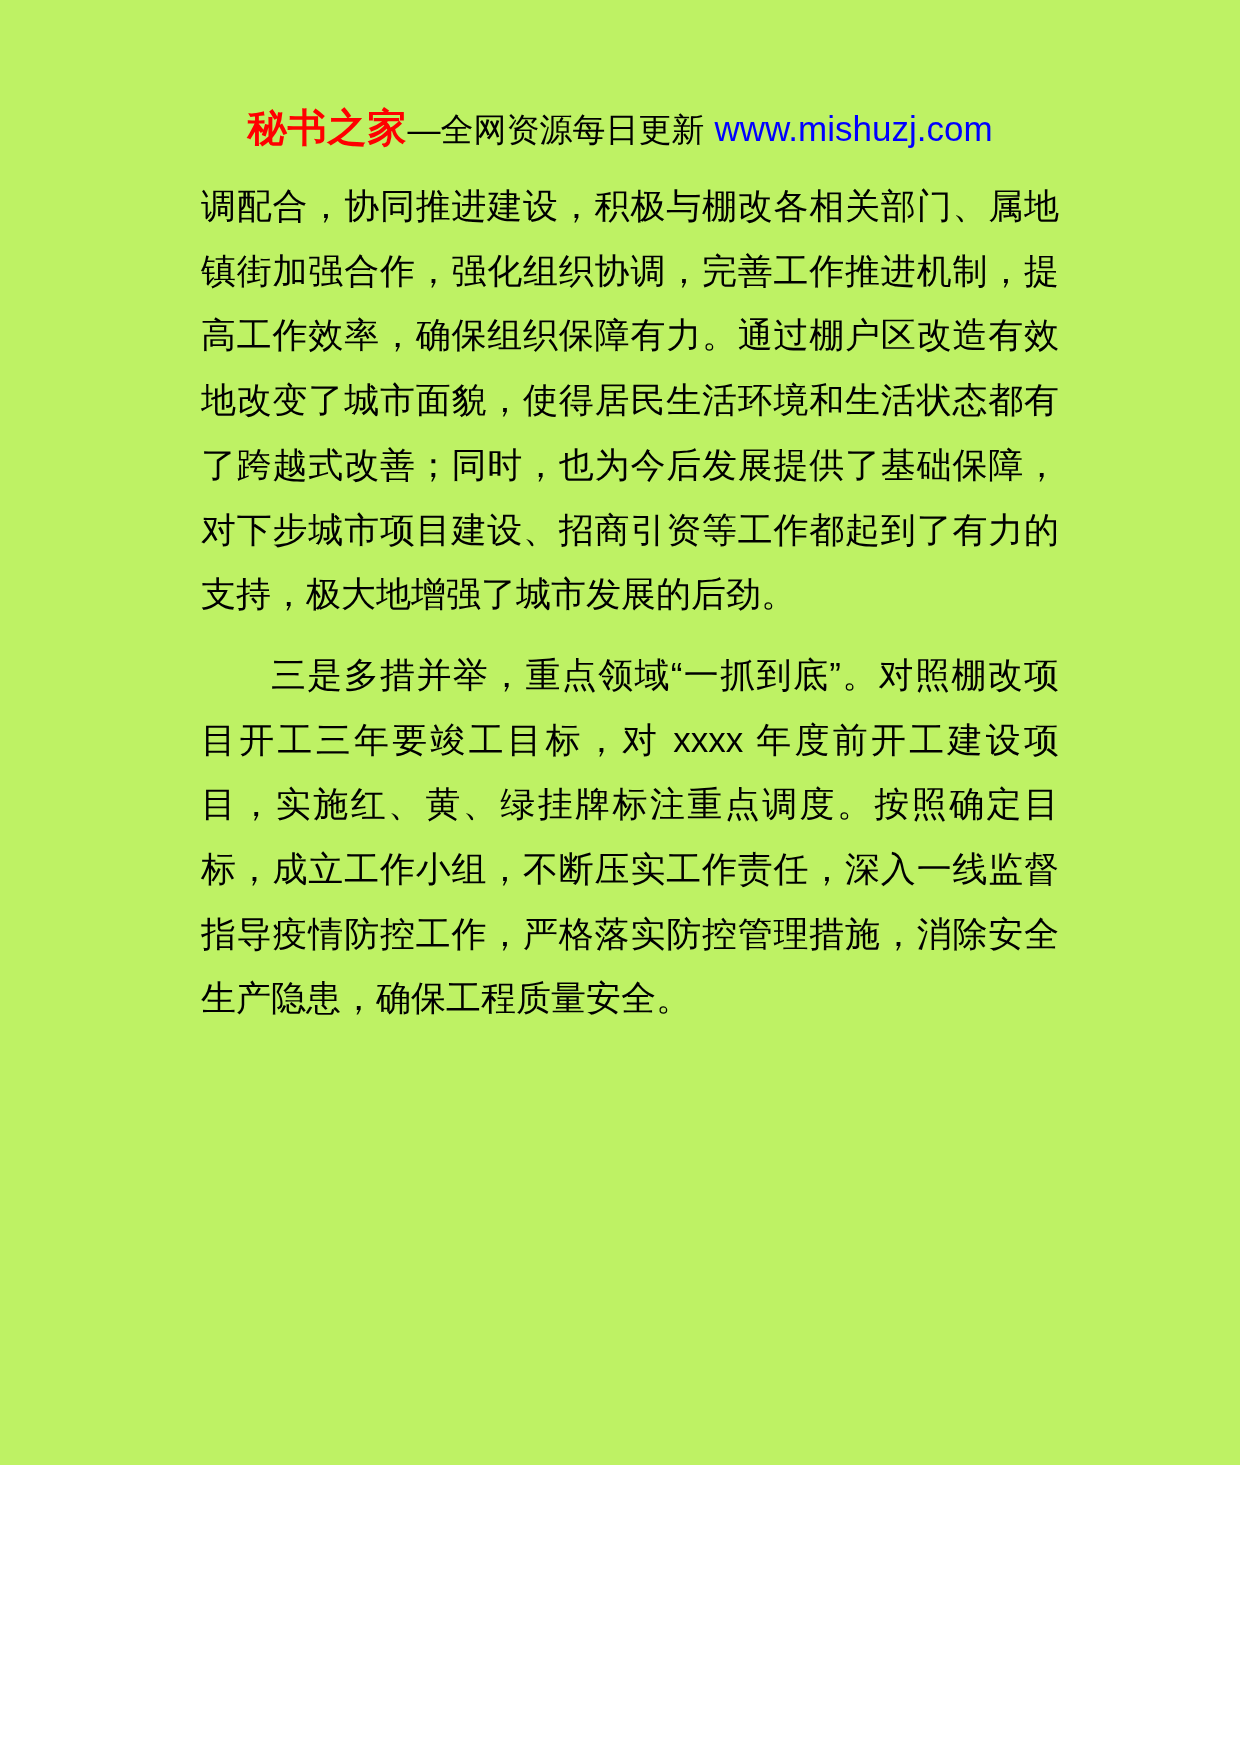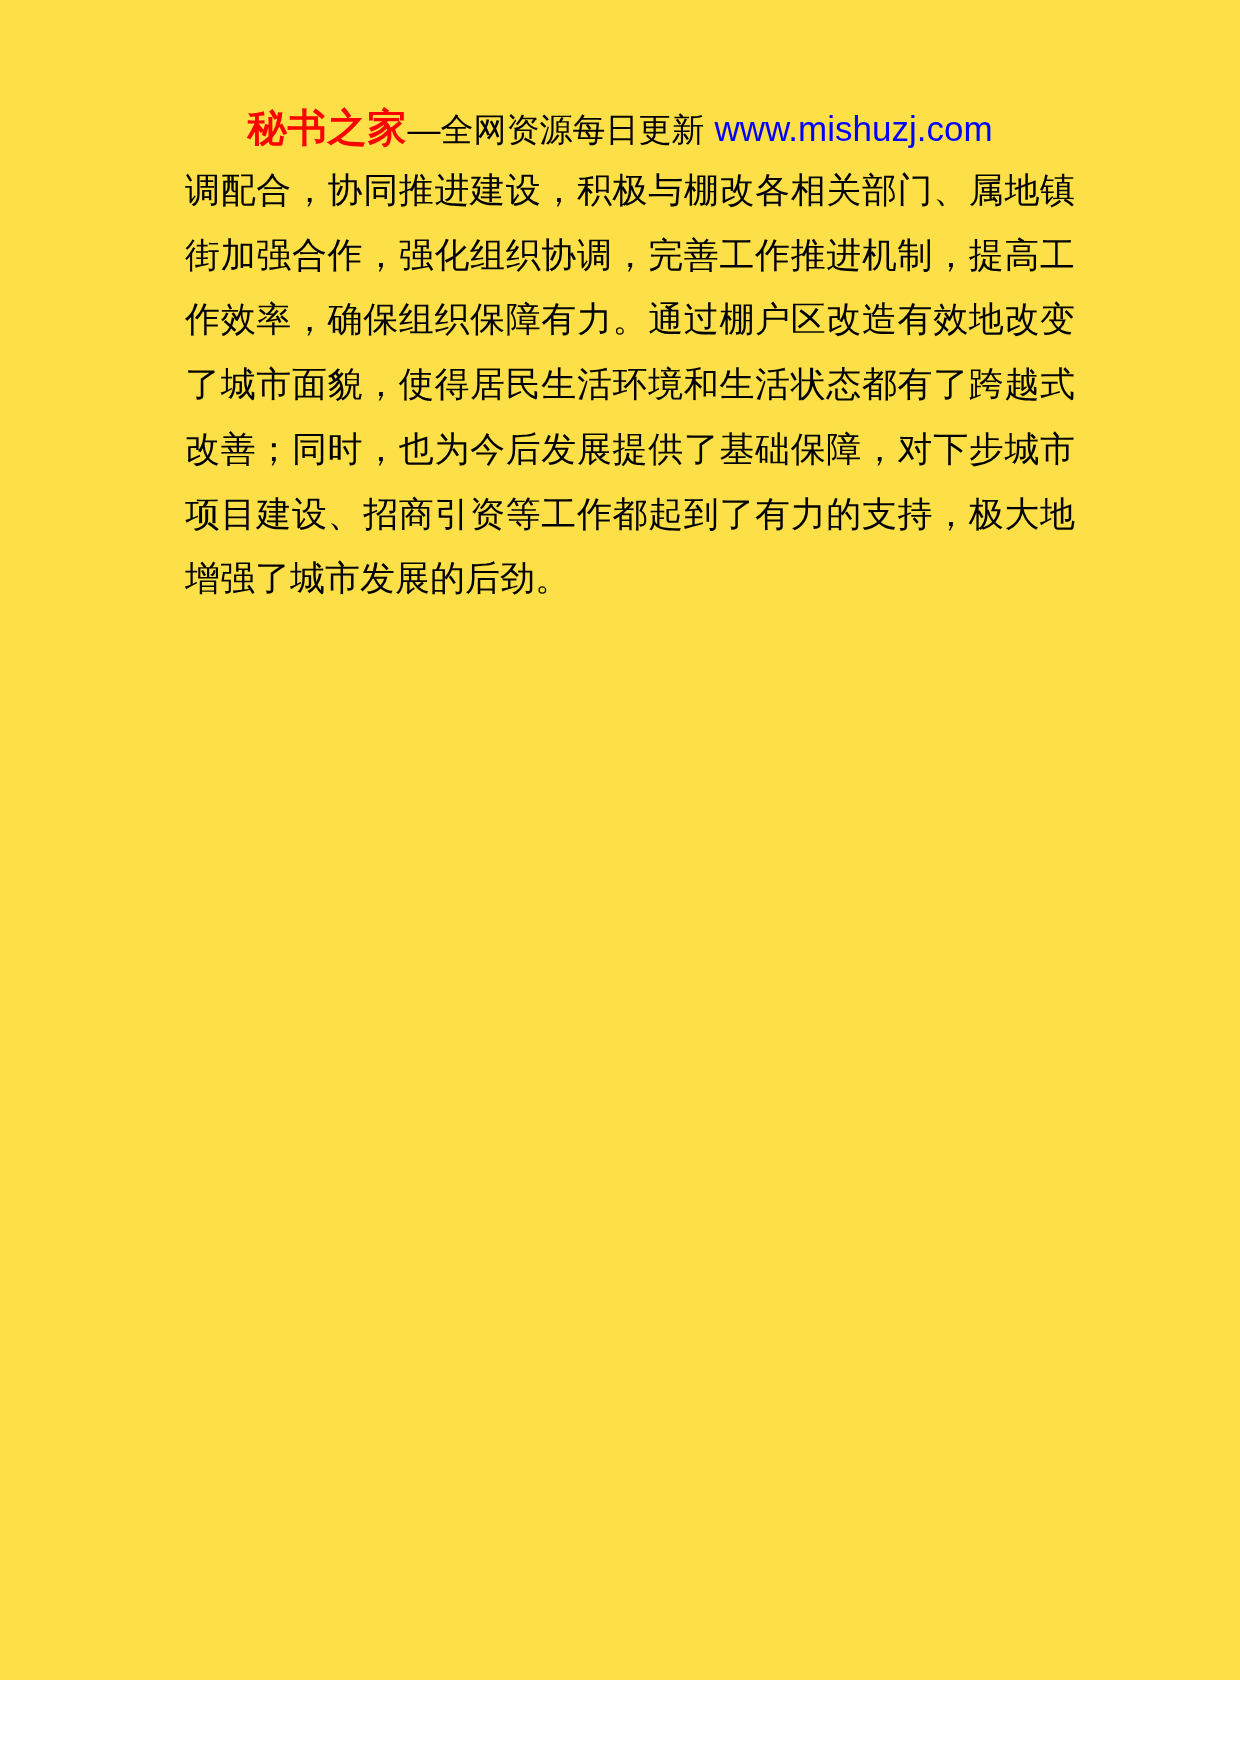--- a/index.html
+++ b/index.html
@@ -3,23 +3,23 @@
 <meta charset="utf-8">
 <style>
   html, body {
     margin: 0;
     padding: 0;
     background: #ffffff;
   }
   .page {
     position: relative;
     width: 1240px;
-    height: 1680px;
+    height: 1465px;
     margin: 0 auto;
-    background: #fde047;
+    background: #bef264;
     overflow: hidden;
     font-family: "Liberation Sans", sans-serif;
     color: #000000;
   }
   .doc-header {
     padding-top: 100px;
     line-height: 56px;
     text-align: center;
     font-size: 33px;
     white-space: nowrap;
@@ -39,30 +39,31 @@
   }
   .doc-body {
     margin: 0 165px 0 185px;
     font-size: 35px;
     line-height: 64.7px;
     text-align: justify;
     text-justify: inter-ideograph;
     letter-spacing: 0;
   }
   .para {
-    margin: 0;
+    margin: 16px;
     padding: 0;
   }
   .para.indent {
     text-indent: 2em;
   }
 </style>
 </head>
 <body>
 
 <div class="page">
   <div class="doc-header">
     <span class="site-name" style="color: rgb(255, 0, 0);">秘书之家</span><span class="tagline" style="color: rgb(0, 0, 0);">—全网资源每日更新</span><span class="site-url" style="color: rgb(0, 0, 255);">www.mishuzj.com</span>
   </div>
   <div class="doc-body" id="paragraphs">
       <p class="para">调配合，协同推进建设，积极与棚改各相关部门、属地镇街加强合作，强化组织协调，完善工作推进机制，提高工作效率，确保组织保障有力。通过棚户区改造有效地改变了城市面貌，使得居民生活环境和生活状态都有了跨越式改善；同时，也为今后发展提供了基础保障，对下步城市项目建设、招商引资等工作都起到了有力的支持，极大地增强了城市发展的后劲。</p>
+      <p class="para indent">三是多措并举，重点领域“一抓到底”。对照棚改项目开工三年要竣工目标，对 xxxx 年度前开工建设项目，实施红、黄、绿挂牌标注重点调度。按照确定目标，成立工作小组，不断压实工作责任，深入一线监督指导疫情防控工作，严格落实防控管理措施，消除安全生产隐患，确保工程质量安全。</p>
     </div>
 </div>
 
 </body></html>

